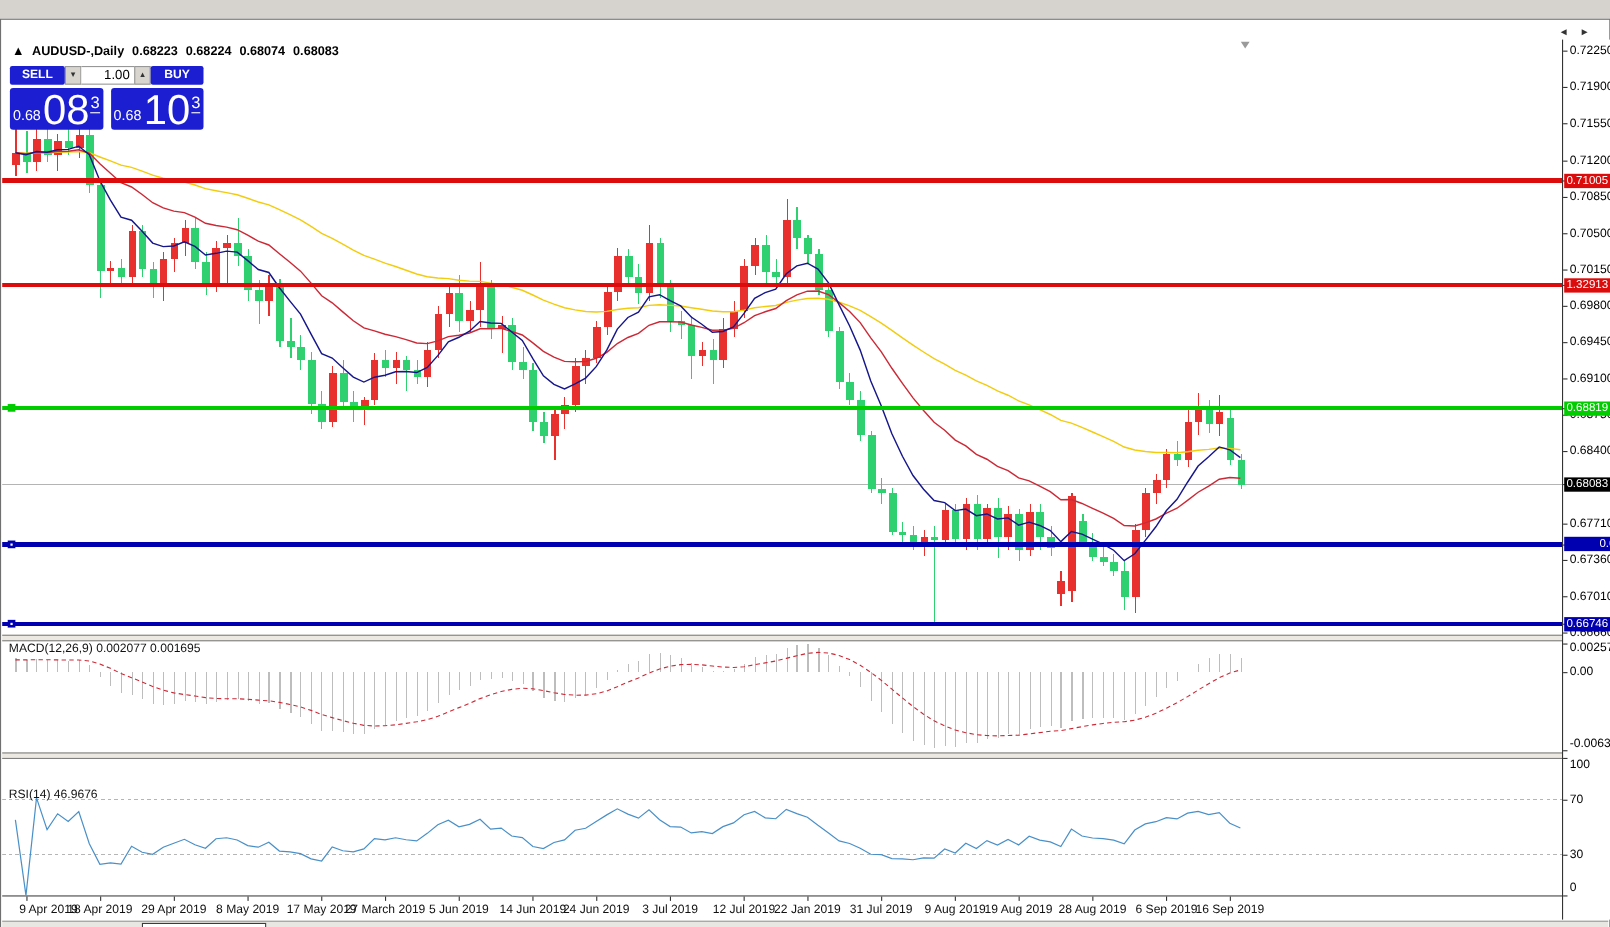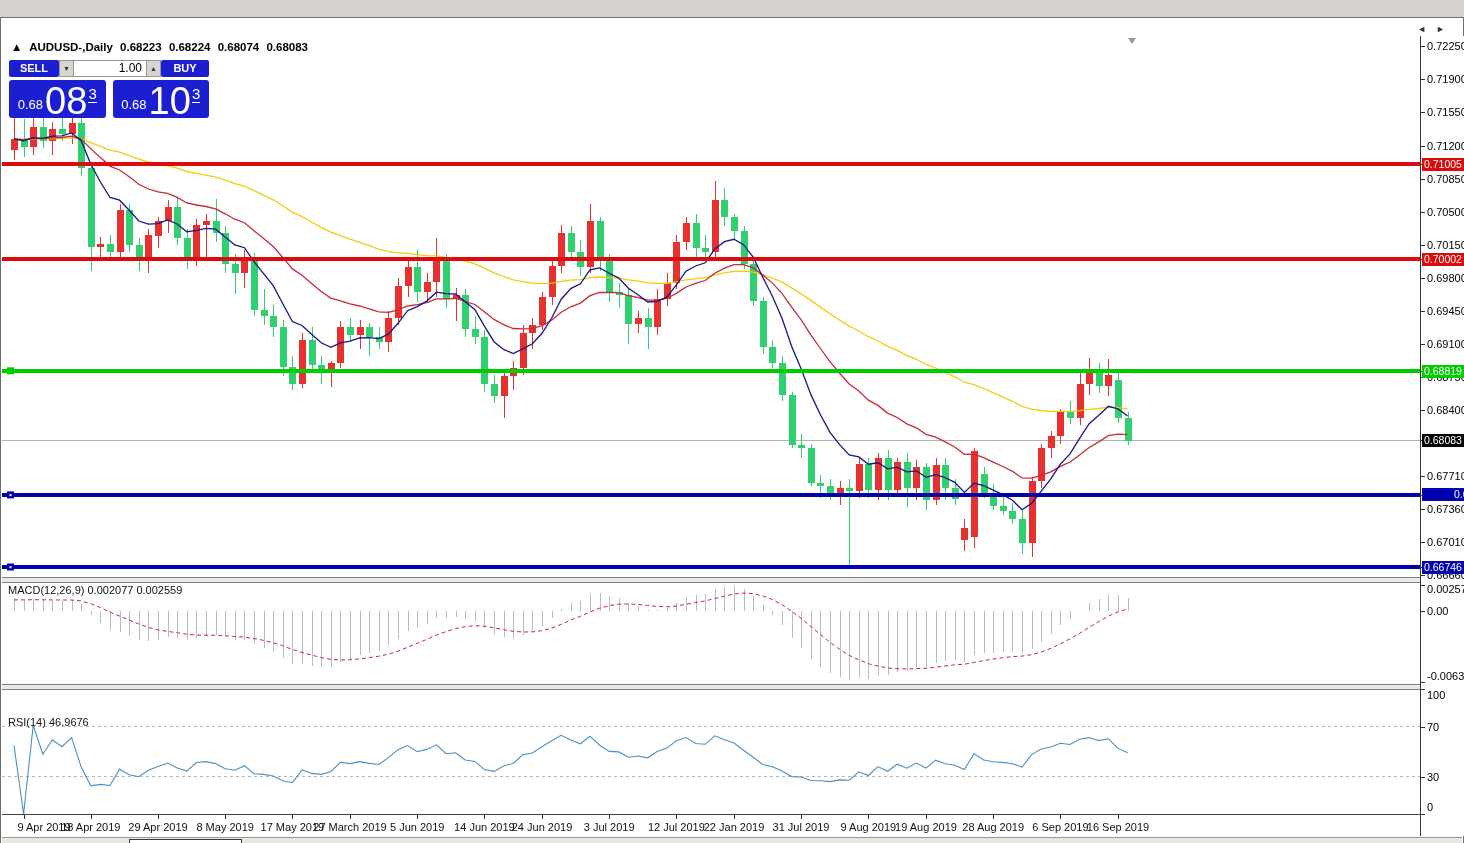--- a/index.html
+++ b/index.html
@@ -30,21 +30,21 @@
   
   #tab-bar{position:absolute;left:1px;top:819px;width:1460px;height:23px;background:#e9e7e1;border-top:1px solid #999;
            display:flex;align-items:center;padding-left:18px;box-sizing:border-box;}
   .tab{font-size:12px;color:#4a4a4a;padding:2px 10px;white-space:nowrap;}
   .tab.active{background:#fff;border:1px solid #3c3c3c;color:#000;font-weight:bold;padding:2px 12px;margin:0 4px;}
   .pipe{color:#999;font-size:12px;}
   .tab-scroll{position:absolute;right:8px;top:6px;font-size:9px;color:#333;letter-spacing:10px;}
   
   #quote-header{position:absolute;left:10px;top:23px;font-size:11.5px;font-weight:bold;color:#000;z-index:6;white-space:nowrap;}
   #quote-header span{margin-right:4px;}
-  .tp{position:absolute;left:8px;top:42px;width:200px;z-index:6;}
+  .tp{position:absolute;left:8px;top:42px;width:176px;z-index:6;}
   .tp-row1{display:flex;height:17px;}
   .tp-btn{background:#1c1fd1;color:#fff;font-size:11px;font-weight:bold;text-align:center;line-height:17px;border-radius:2px;}
   .sell-btn{width:50px;} .buy-btn{width:48px;}
   .spin{width:15px;background:#d8d5cf;border:1px solid #979797;font-size:7px;color:#333;text-align:center;line-height:15px;box-sizing:border-box;}
   .vol{flex:1;border:1px solid #979797;border-left:none;border-right:none;background:#fff;font-size:12px;color:#000;
        text-align:right;padding:0 4px;box-sizing:border-box;line-height:15px;}
   .tp-row2{display:flex;gap:7px;margin-top:3px;height:38px;}
   .tile{flex:1;background:#1c1fd1;border-radius:3px;color:#fff;display:flex;align-items:flex-end;justify-content:center;padding-bottom:2px;}
   .tile .pre{font-size:13px;margin:0 2px 4px 0;}
   .tile .big{font-size:38px;line-height:30px;font-weight:normal;}
@@ -466,21 +466,21 @@
           <line x1="1097.5" y1="29.8" x2="1097.5" y2="17.6" stroke="#bdbdbd"></line>
           <line x1="1106.5" y1="29.8" x2="1106.5" y2="13.1" stroke="#bdbdbd"></line>
           <line x1="1116.5" y1="29.8" x2="1116.5" y2="13.9" stroke="#bdbdbd"></line>
           <line x1="1126.5" y1="29.8" x2="1126.5" y2="17.0" stroke="#bdbdbd"></line>
         </g>
         <polyline points="12.0,18.9 21.6,18.9 31.2,18.7 40.8,18.8 50.4,18.9 60.0,19.0 69.6,19.0 79.2,19.9 88.8,22.7 98.4,26.6 108.0,31.2 117.6,35.1 127.2,39.0 136.8,43.0 146.4,46.4 156.0,48.9 165.6,50.4 175.2,51.7 184.8,53.2 194.4,54.0 204.0,54.2 213.6,54.2 223.2,54.7 232.8,55.5 242.4,56.1 252.0,57.5 261.6,59.4 271.2,61.7 280.8,64.8 290.4,68.5 300.0,71.4 309.6,74.1 319.2,76.5 328.8,78.4 338.4,79.0 348.0,78.8 357.6,77.9 367.2,76.6 376.8,75.2 386.4,73.2 396.0,70.2 405.6,66.2 415.2,62.3 424.8,58.4 434.4,54.1 444.0,50.6 453.6,47.6 463.2,45.7 472.8,44.7 482.4,45.2 492.0,46.8 501.6,48.7 511.2,50.3 520.8,51.0 530.4,50.9 540.0,49.7 549.6,47.2 559.2,43.3 568.8,39.1 578.4,35.3 588.0,30.9 597.6,27.2 607.2,24.7 616.8,23.2 626.4,23.0 636.0,23.4 645.6,24.5 655.2,25.4 664.8,25.8 674.4,25.1 684.0,23.3 693.6,21.6 703.2,19.9 712.8,17.5 722.4,15.1 732.0,13.0 741.6,12.1 751.2,12.6 760.8,14.9 770.4,18.6 780.0,23.7 789.6,30.2 799.2,37.5 808.8,45.5 818.4,53.5 828.0,61.3 837.6,68.3 847.2,74.3 856.8,78.9 866.4,82.7 876.0,85.1 885.6,86.9 895.2,87.7 904.8,88.0 914.4,87.6 924.0,87.3 933.6,86.2 943.2,85.0 952.8,83.8 962.4,83.2 972.0,81.4 981.6,79.6 991.2,78.0 1000.8,76.7 1010.4,75.6 1020.0,75.1 1029.6,73.7 1039.2,71.1 1048.8,67.4 1058.4,62.8 1068.0,57.9 1077.6,52.3 1087.2,46.3 1096.8,40.6 1106.4,35.1 1116.0,30.8 1125.6,28.1" fill="none" stroke="#cc2936" stroke-width="1" stroke-dasharray="4 3"></polyline>
       </svg>
     <div class="panel-label" id="macd-label">
       <span>MACD(12,26,9)</span>
       <span>0.002077</span>
-      <span>0.002559</span>
+      <span>0.001695</span>
     </div>
 
     <div class="sep" id="sep2"></div>
 
     <svg id="rsi-svg" width="1418" height="125" viewBox="0 0 1418 125">
         <line x1="0" y1="37.5" x2="1418" y2="37.5" stroke="#b5b5b5" stroke-width="1" stroke-dasharray="3 3" shape-rendering="crispEdges"></line>
         <line x1="0" y1="87.5" x2="1418" y2="87.5" stroke="#b5b5b5" stroke-width="1" stroke-dasharray="3 3" shape-rendering="crispEdges"></line>
         <polyline points="12.0,56.3 21.6,125.0 31.2,36.3 40.8,65.2 50.4,50.8 60.0,57.7 69.6,48.7 79.2,78.0 88.8,96.8 98.4,95.4 108.0,96.5 117.6,80.3 127.2,85.8 136.8,87.7 146.4,81.2 156.0,77.6 165.6,74.0 175.2,79.0 184.8,82.1 194.4,73.5 204.0,72.6 213.6,74.6 223.2,79.7 232.8,81.2 242.4,76.7 252.0,84.7 261.6,85.4 271.2,87.0 280.8,91.8 290.4,93.7 300.0,81.0 309.6,84.4 319.2,85.4 328.8,82.7 338.4,73.3 348.0,74.6 357.6,72.6 367.2,74.4 376.8,75.5 386.4,68.6 396.0,60.7 405.6,56.6 415.2,62.7 424.8,60.4 434.4,55.8 444.0,64.7 453.6,63.8 463.2,71.0 472.8,72.4 482.4,80.6 492.0,82.4 501.6,76.9 511.2,74.5 520.8,65.8 530.4,64.0 540.0,57.8 549.6,51.8 559.2,46.3 568.8,51.1 578.4,54.8 588.0,47.2 597.6,56.2 607.2,62.4 616.8,62.9 626.4,68.2 636.0,67.0 645.6,68.8 655.2,62.5 664.8,59.1 674.4,51.7 684.0,48.6 693.6,54.5 703.2,55.3 712.8,46.8 722.4,50.7 732.0,54.0 741.6,61.3 751.2,68.2 760.8,75.5 770.4,77.8 780.0,82.1 789.6,87.6 799.2,88.0 808.8,91.5 818.4,91.8 828.0,92.6 837.6,90.9 847.2,91.2 856.8,82.8 866.4,86.5 876.0,77.6 885.6,82.3 895.2,75.2 904.8,79.2 914.4,74.1 924.0,79.1 933.6,71.2 943.2,74.7 952.8,76.3 962.4,80.5 972.0,64.7 981.6,71.0 991.2,72.8 1000.8,73.4 1010.4,74.7 1020.0,78.1 1029.6,65.6 1039.2,60.0 1048.8,58.0 1058.4,54.3 1068.0,55.5 1077.6,50.2 1087.2,48.6 1096.8,51.6 1106.4,49.8 1116.0,59.4 1125.6,63.7" fill="none" stroke="#4a90c8" stroke-width="1.1"></polyline>
       </svg>
     <div class="panel-label" id="rsi-label">
@@ -555,21 +555,21 @@
         <div class="axl" style="top: 433.764px;">0.67710</div>
         <div class="ytick" style="top: 472.878px;"></div>
         <div class="axl" style="top: 466.878px;">0.67360</div>
         <div class="ytick" style="top: 505.993px;"></div>
         <div class="axl" style="top: 499.993px;">0.67010</div>
         <div class="ytick" style="top: 539.108px;"></div>
         <div class="axl" style="top: 533.108px;">0.66660</div>
         <div class="ytick" style="top: 128.012px;"></div>
         <div class="axl badge" style="top: 122.012px; background: rgb(221, 12, 12);">0.71005</div>
         <div class="ytick" style="top: 222.909px;"></div>
-        <div class="axl badge" style="top: 216.909px; background: rgb(221, 12, 12);">0.70002</div>
+        <div class="axl badge" style="top: 216.909px; background: rgb(221, 12, 12);">1.32913</div>
         <div class="ytick" style="top: 334.837px;"></div>
         <div class="axl badge" style="top: 328.837px; background: rgb(0, 204, 0);">0.68819</div>
         <div class="ytick" style="top: 458.875px;"></div>
         <div class="axl badge" style="top: 452px; background: rgb(0, 0, 176); padding-left: 32px;">0.67508</div>
         <div class="ytick" style="top: 530.971px;"></div>
         <div class="axl badge" style="top: 524.971px; background: rgb(0, 0, 176);">0.66746</div>
         <div class="ytick" style="top: 404.473px;"></div>
         <div class="axl badge" style="top: 398.473px; background: rgb(0, 0, 0);">0.68083</div>
         <div class="ytick" style="top: 549px;"></div>
         <div class="axl" style="top: 547px;">0.002574</div>

